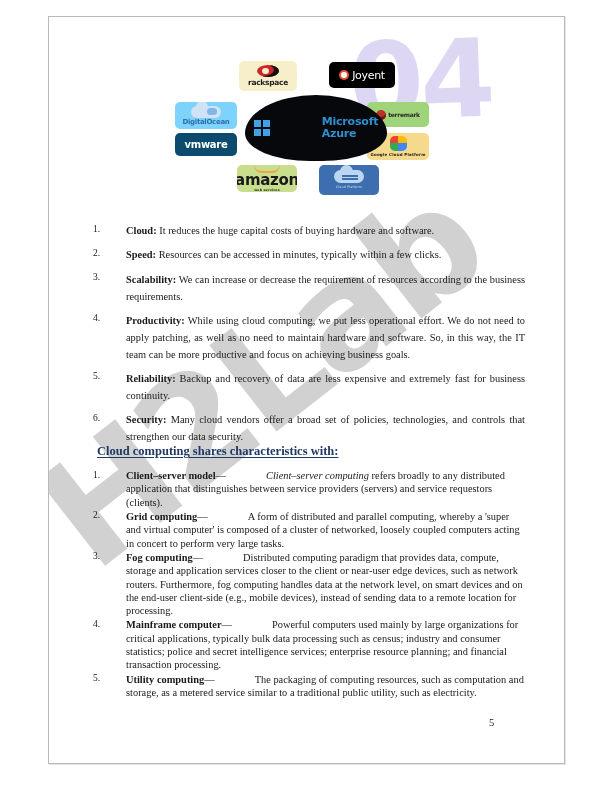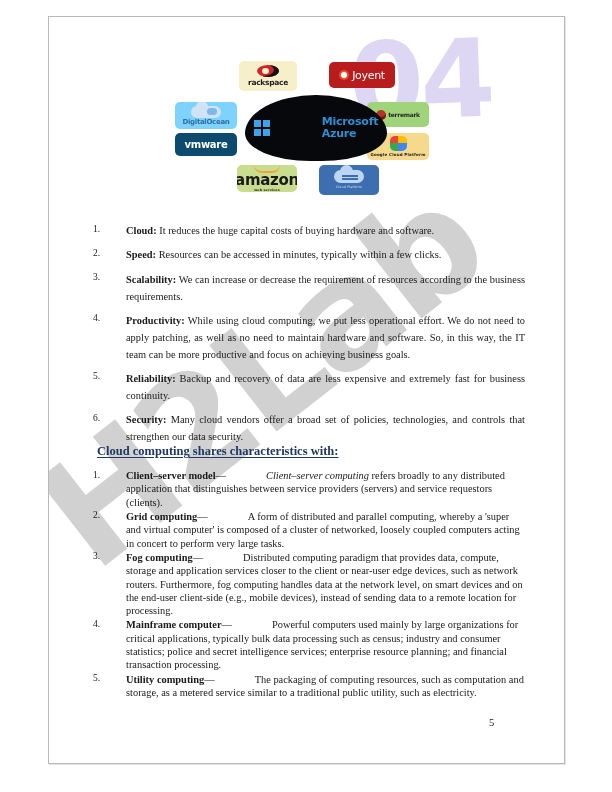--- a/index.html
+++ b/index.html
@@ -112,21 +112,21 @@
     background: #d0242c; position: relative; margin-bottom: 2px;
     box-shadow: inset -5px -1px 0 #111;
   }
   .lg-rackspace .badge::after {
     content: ""; position: absolute; left: 5px; top: 3px;
     width: 7px; height: 6px; border-radius: 50%; background: #f7efc9;
   }
   .lg-rackspace .lname { font-size: 7.5px; color: #1c1c1c; }
 
   
-  .lg-joyent { left: 158px; top: 5px; width: 66px; height: 26px; background: #b91c1c;
+  .lg-joyent { left: 158px; top: 5px; width: 66px; height: 26px; background: #000000;
                flex-direction: row; gap: 3px; }
   .lg-joyent .dot {
     width: 10px; height: 10px; border-radius: 50%;
     border: 2.5px solid #e8512f; box-sizing: border-box; background: #fff;
   }
   .lg-joyent .lname { font-size: 11px; color: #ffffff; font-weight: normal; }
 
   
   .lg-do { left: 4px; top: 45px; width: 62px; height: 27px; background: #7dd3fc; }
   .lg-do .cloudshape {

